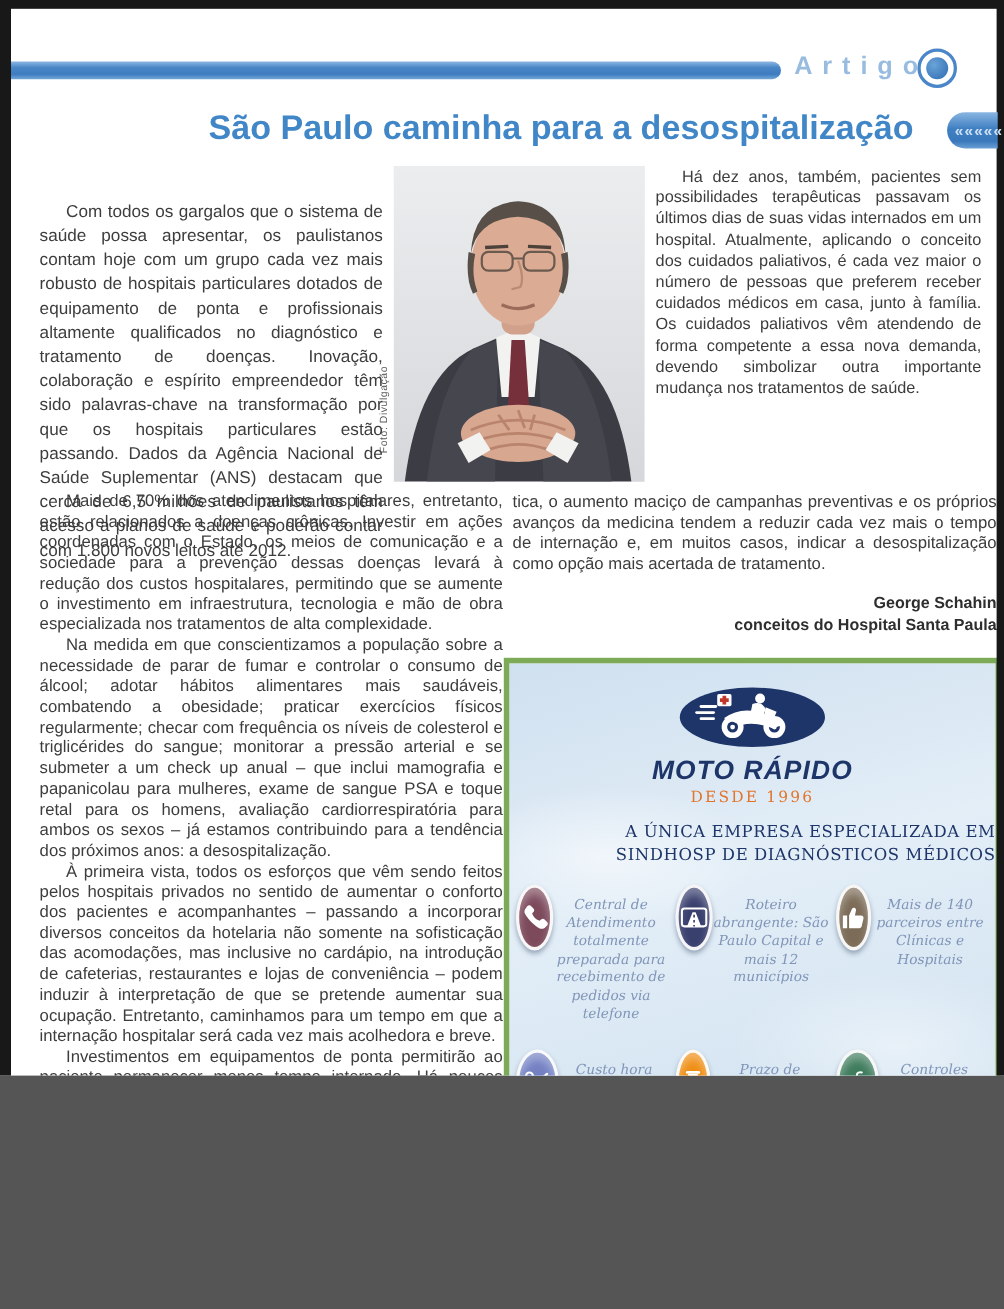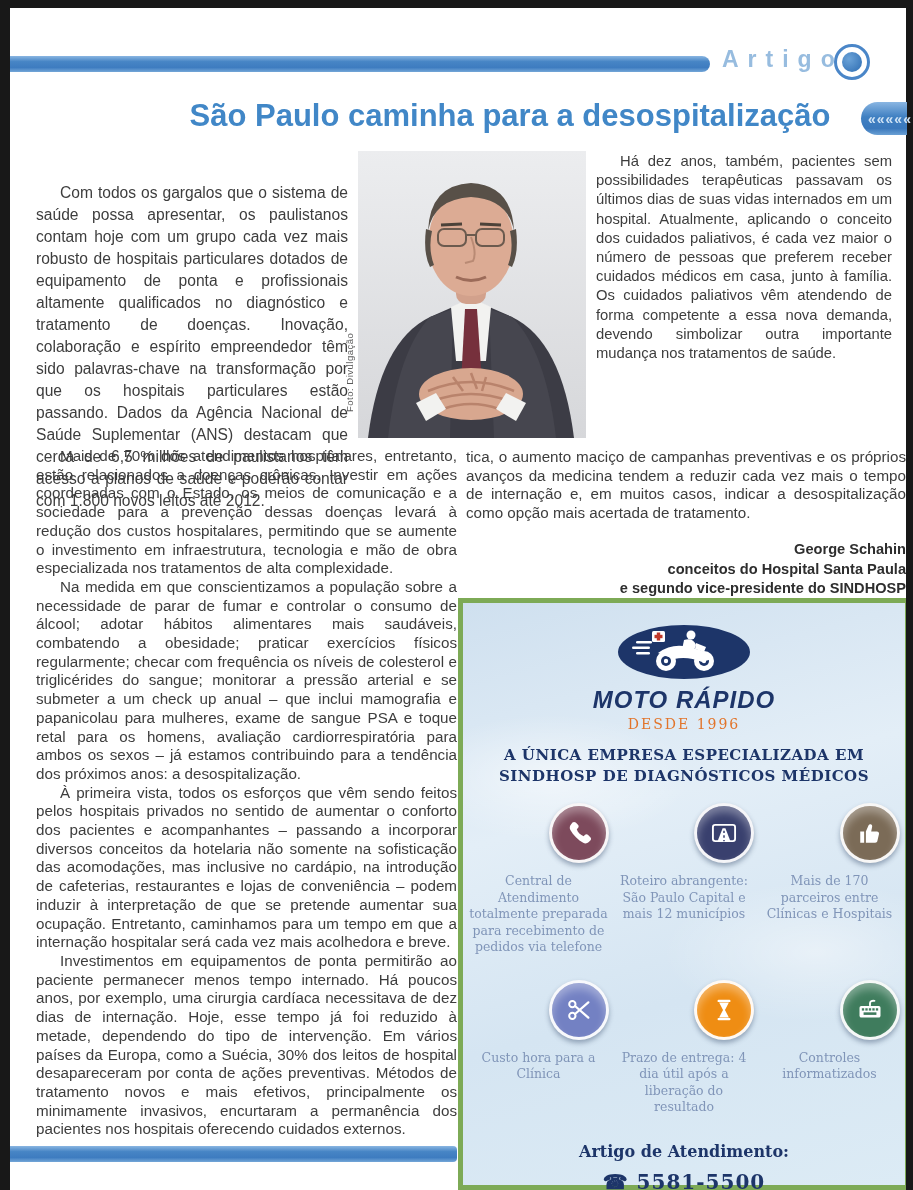--- a/index.html
+++ b/index.html
@@ -1,16 +1,16 @@
 <!DOCTYPE html>
 <html lang="pt"><head>
 <meta charset="utf-8">
 <style>
   html,body{margin:0;padding:0;background:#555;}
-  .page{position:relative;width:913px;height:1190px;background:#ffffff;overflow:hidden;
+  .page{position:relative;width:913px;height:978px;background:#ffffff;overflow:hidden;
         font-family:"Liberation Sans",sans-serif;color:#3d3d3d;margin:0 auto;}
   
   .edge-top{position:absolute;left:0;top:0;width:913px;height:8px;background:#181818;z-index:40;}
   .edge-left{position:absolute;left:0;top:0;width:10px;height:1190px;background:#181818;z-index:40;}
   .edge-right{position:absolute;left:906px;top:0;width:7px;height:1190px;background:#181818;z-index:40;}
 
   
   .header-bar{position:absolute;left:10px;top:56px;width:700px;height:16px;border-radius:0 9px 9px 0;
       background:linear-gradient(180deg,#8ab6e2 0%,#4785c5 35%,#3e7cc0 72%,#74a7d8 100%);}
   .section-label{position:absolute;left:722px;top:46px;font-size:23px;font-weight:600;
@@ -52,25 +52,25 @@
   .ad{position:absolute;left:458px;top:598px;width:452px;height:592px;box-sizing:border-box;
       border:5px solid #7daa56;z-index:20;
       background:
         radial-gradient(ellipse 200px 90px at 20% 30%,rgba(255,255,255,.55),rgba(255,255,255,0) 70%),
         radial-gradient(ellipse 220px 100px at 80% 60%,rgba(255,255,255,.45),rgba(255,255,255,0) 70%),
         linear-gradient(165deg,#cfe0ef 0%,#e3eef7 35%,#d5e5f2 65%,#dcebf5 100%);
       text-align:center;}
   .ad-logo{margin-top:20px;}
   .ad-brand{font-size:24px;font-weight:bold;font-style:italic;color:#1d3569;letter-spacing:1px;margin-top:1px;}
   .ad-since{font-size:14px;color:#e2742a;font-family:"DejaVu Serif",serif;letter-spacing:2px;margin-top:2px;}
-  .ad-headline{margin-top:13px;font-family:"DejaVu Serif",serif;font-weight:bold;color:#1d3569;
-      font-size:15px;line-height:21px;letter-spacing:.5px;}
+  .ad-headline{margin-top:13px;font-family:"DejaVu Serif",serif;font-weight:normal;color:#1d3569;
+      font-size:15px;line-height:21px;letter-spacing:.5px;text-align:right;}
   .feat-row{display:flex;justify-content:space-evenly;align-items:flex-start;margin-top:16px;}
   .feat-row.second{margin-top:24px;}
-  .feat{width:140px;display:flex;flex-direction:column;align-items:flex-end;}
+  .feat{width:140px;display:flex;flex-direction:row;align-items:flex-start;font-style:italic;}
   .feat-circle{width:54px;height:54px;border-radius:50%;border:3px solid rgba(255,255,255,.95);
       box-shadow:0 3px 5px rgba(60,80,110,.45), inset 0 6px 8px rgba(255,255,255,.35);
       display:flex;align-items:center;justify-content:center;}
   .feat-caption{margin-top:10px;font-family:"DejaVu Serif",serif;font-size:12.5px;line-height:16.5px;
       color:#8095b8;}
   .ad-contact-label{margin-top:26px;font-family:"DejaVu Serif",serif;font-weight:bold;font-size:16px;color:#1d3569;}
   .ad-phone{margin-top:9px;font-family:"DejaVu Serif",serif;font-weight:bold;font-size:20px;color:#1d3569;letter-spacing:1px;}
 </style>
 </head>
 <body>
@@ -142,21 +142,20 @@
     <p>Há dez anos, também, pacientes sem possibilidades terapêuticas passavam os últimos dias de suas vidas internados em um hospital. Atualmente, aplicando o conceito dos cuidados paliativos, é cada vez maior o número de pessoas que preferem receber cuidados médicos em casa, junto à família. Os cuidados paliativos vêm atendendo de forma competente a essa nova demanda, devendo simbolizar outra importante mudança nos tratamentos de saúde.</p>
   </div>
 
   <div class="txt col2-wide">
     <p>tica, o aumento maciço de campanhas preventivas e os próprios avanços da medicina tendem a reduzir cada vez mais o tempo de internação e, em muitos casos, indicar a desospitalização como opção mais acertada de tratamento.</p>
   </div>
 
   <div class="byline">
     <div>George Schahin</div>
     <div>conceitos do Hospital Santa Paula</div>
-    <div>e segundo vice-presidente do SINDHOSP</div>
   </div>
 
   <div class="txt col1-wide">
     <p>Mais de 70% dos atendimentos hospitalares, entretanto, estão relacionados a doenças crônicas. Investir em ações coordenadas com o Estado, os meios de comunicação e a sociedade para a prevenção dessas doenças levará à redução dos custos hospitalares, permitindo que se aumente o investimento em infraestrutura, tecnologia e mão de obra especializada nos tratamentos de alta complexidade.</p>
     <p>Na medida em que conscientizamos a população sobre a necessidade de parar de fumar e controlar o consumo de álcool; adotar hábitos alimentares mais saudáveis, combatendo a obesidade; praticar exercícios físicos regularmente; checar com frequência os níveis de colesterol e triglicérides do sangue; monitorar a pressão arterial e se submeter a um check up anual – que inclui mamografia e papanicolau para mulheres, exame de sangue PSA e toque retal para os homens, avaliação cardiorrespiratória para ambos os sexos – já estamos contribuindo para a tendência dos próximos anos: a desospitalização.</p>
     <p>À primeira vista, todos os esforços que vêm sendo feitos pelos hospitais privados no sentido de aumentar o conforto dos pacientes e acompanhantes – passando a incorporar diversos conceitos da hotelaria não somente na sofisticação das acomodações, mas inclusive no cardápio, na introdução de cafeterias, restaurantes e lojas de conveniência – podem induzir à interpretação de que se pretende aumentar sua ocupação. Entretanto, caminhamos para um tempo em que a internação hospitalar será cada vez mais acolhedora e breve.</p>
     <p>Investimentos em equipamentos de ponta permitirão ao paciente permanecer menos tempo internado. Há poucos anos, por exemplo, uma cirurgia cardíaca necessitava de dez dias de internação. Hoje, esse tempo já foi reduzido à metade, dependendo do tipo de intervenção. Em vários países da Europa, como a Suécia, 30% dos leitos de hospital desapareceram por conta de ações preventivas. Métodos de tratamento novos e mais efetivos, principalmente os minimamente invasivos, encurtaram a permanência dos pacientes nos hospitais oferecendo cuidados externos.</p>
   </div>
 
   <div class="bottom-bar"></div>
@@ -213,21 +212,21 @@
             </svg>
         </div>
         <div class="feat-caption">Roteiro abrangente: São Paulo Capital e mais 12 municípios</div>
       </div>
       <div class="feat">
         <div class="feat-circle" style="background-color: rgb(123, 107, 87); color: rgb(123, 107, 87);">
           <svg width="26" height="26" viewBox="0 0 24 24">
               <path d="M3 10.5h3.6V21H3z M8.2 21h8.6c1 0 1.8-.7 2-1.6l1.5-6.5c.3-1.3-.7-2.4-2-2.4h-5.2l.9-4.3c.2-1-.5-2-1.5-2.2-.7-.1-1.4.2-1.8.8L8.2 10.5z" fill="#fff"></path>
             </svg>
         </div>
-        <div class="feat-caption">Mais de 170 parceiros entre Clínicas e Hospitais</div>
+        <div class="feat-caption">Mais de 140 parceiros entre Clínicas e Hospitais</div>
       </div>
     </div>
 
     <div class="feat-row second">
       <div class="feat">
         <div class="feat-circle" style="background-color: rgb(115, 129, 195); color: rgb(115, 129, 195);">
           <svg width="28" height="28" viewBox="0 0 24 24">
               <circle cx="6.3" cy="7" r="2.7" fill="none" stroke="#fff" stroke-width="1.7"></circle>
               <circle cx="6.3" cy="17" r="2.7" fill="none" stroke="#fff" stroke-width="1.7"></circle>
               <path d="M8.6 8.6 L20 18.6 M8.6 15.4 L20 5.4" stroke="#fff" stroke-width="1.9" stroke-linecap="round"></path>

